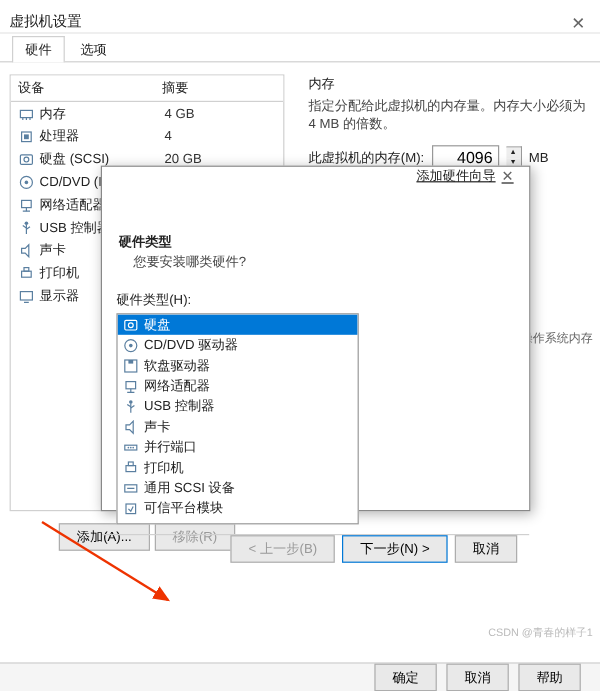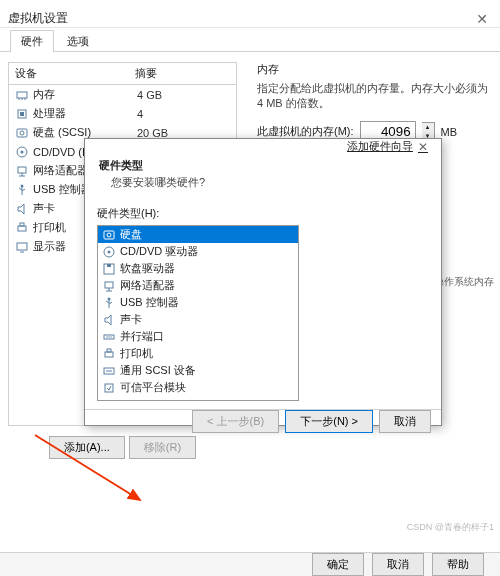--- a/index.html
+++ b/index.html
@@ -32,21 +32,21 @@
   .mem-input { width: 56px; padding: 2px 4px; border: 1px solid #999; text-align: right; }
   .spinner { display: flex; flex-direction: column; border: 1px solid #999; border-left: none; }
   .spinner span { font-size: 6px; width: 12px; height: 9px; text-align: center; line-height: 8px; background: #eee; cursor: pointer; }
   .mem-scale { margin-top: 12px; font-size: 10px; }
   .footer { position: absolute; bottom: 0; left: 0; right: 0; height: 24px; border-top: 1px solid #d0d0d0; display: flex; justify-content: flex-end; align-items: center; gap: 8px; padding: 0 16px; background: #f5f5f5; }
   .right-hint { position: absolute; right: 6px; top: 275px; font-size: 10px; color: #666; writing-mode: horizontal-tb; }
   
   .wizard { position: absolute; top: 138px; left: 84px; width: 358px; height: 288px; background: #fff; border: 1px solid #888; box-shadow: 2px 2px 10px rgba(0,0,0,0.3); display: flex; flex-direction: column; }
   .wiz-title { height: 26px; display: flex; align-items: center; justify-content: flex-end; padding: 0 8px; font-size: 11px; text-decoration: underline; }
   .wiz-head { padding: 4px 14px 8px; }
-  .wiz-head .h1 { font-weight: bold; font-size: 11px; }
+  .wiz-head .h1 { font-weight: bold; font-size: 11px; margin-top: 36px; }
   .wiz-head .h2 { font-size: 11px; color: #444; padding-left: 12px; margin-top: 2px; }
   .wiz-sep { height: 1px; background: #d0d0d0; }
   .wiz-body { flex: 1; display: flex; padding: 8px 12px; gap: 20px; }
   .wiz-left { flex: 1; }
   .wiz-left .label { font-size: 11px; margin-bottom: 4px; }
   .wiz-list { border: 1px solid #999; height: 176px; overflow: auto; background: #fff; }
   .wiz-item { display: flex; align-items: center; gap: 4px; padding: 1px 4px; font-size: 11px; }
   .wiz-item.selected { background: #0078d7; color: #fff; }
   .wiz-item .icon { width: 14px; height: 14px; display: inline-flex; align-items: center; justify-content: center; }
   .wiz-right { width: 110px; }

